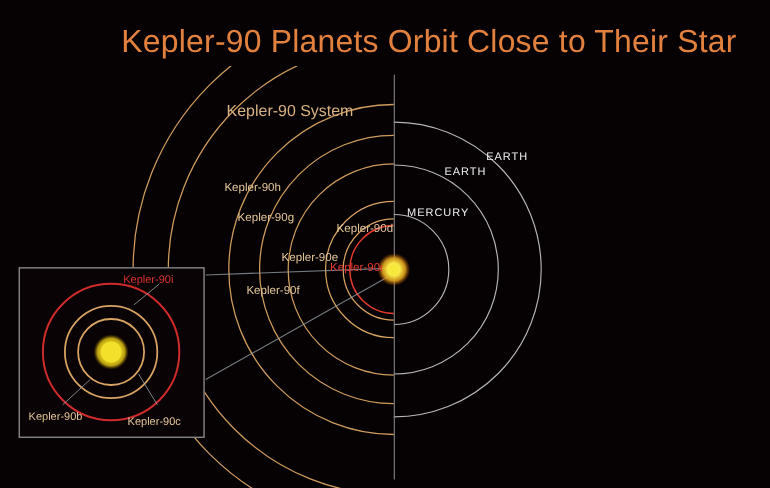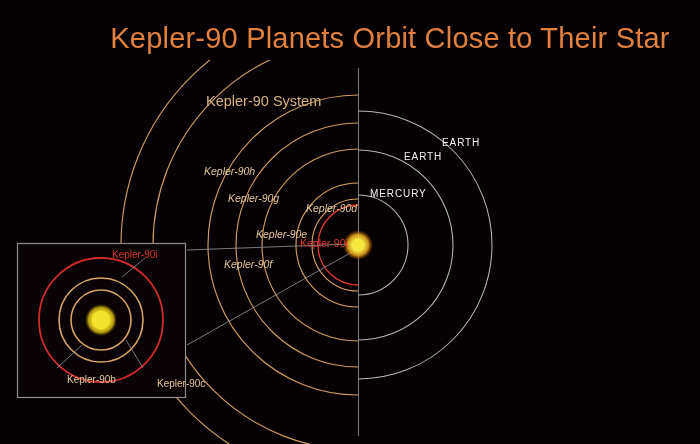--- a/index.html
+++ b/index.html
@@ -13,24 +13,24 @@
   .ttl{
     position:absolute;left:0;top:22px;width:700px;text-align:center;
     font-size:29px;letter-spacing:.2px;color:#e2803e;font-weight:400;
     white-space:nowrap;
     padding-left:40px;
   }
   .hdr{position:absolute;font-size:14.5px;font-weight:400;white-space:nowrap;}
   .hdr-k{left:206px;top:93px;color:#d8b182;}
   .hdr-s{left:386px;top:93px;color:#e9e9e9;}
   .lbl{position:absolute;font-size:10.5px;white-space:nowrap;font-weight:400;}
-  .lbl-tan{color:#e4c79a;font-style:italic;}
+  .lbl-tan{color:#e4c79a;}
   .lbl-red{color:#e03a2f;}
   .lbl-white{color:#f2f2f2;font-size:10px;letter-spacing:.9px;}
-  .lbl-ins{color:#e4c79a;font-size:10px;margin-left:41px;}
+  .lbl-ins{color:#e4c79a;font-size:10px;}
   .lbl-ins-red{color:#d8352c;font-size:10px;}
 </style>
 </head>
 <body>
 
 <div id="stage">
 
   <svg class="layer" viewBox="0 0 700 444">
     <defs>
       <radialGradient id="starGlow" cx="50%" cy="50%" r="50%">
@@ -94,21 +94,21 @@
     <line x1="145" y1="258" x2="122" y2="277" stroke="#9aa3ab" stroke-width=".9" opacity=".8"></line>
     <line x1="57" y1="368" x2="82" y2="345" stroke="#9aa3ab" stroke-width=".9" opacity=".8"></line>
     <line x1="143" y1="368" x2="126" y2="340" stroke="#9aa3ab" stroke-width=".9" opacity=".8"></line>
   </svg>
 
   <div class="ttl">Kepler-90 Planets Orbit Close to Their Star</div>
 
   <div class="hdr hdr-k">Kepler-90 System</div>
 
   <div class="lbl lbl-tan" style="left:204px;top:165px">Kepler-90h</div>
-  <div class="lbl lbl-tan" style="left:228px;top:192px">Kepler-90g</div>
+  <div class="lbl lbl-tan" style="left:216px;top:192px">Kepler-90g</div>
   <div class="lbl lbl-tan" style="left:224px;top:258px">Kepler-90f</div>
   <div class="lbl lbl-tan" style="left:256px;top:228px">Kepler-90e</div>
   <div class="lbl lbl-tan" style="left:306px;top:202px">Kepler-90d</div>
   <div class="lbl lbl-red" style="left:300px;top:237px">Kepler-90i</div>
 
   <div class="lbl lbl-white" style="left:370px;top:188px">MERCURY</div>
   <div class="lbl lbl-white" style="left:404px;top:151px">EARTH</div>
   <div class="lbl lbl-white" style="left:442px;top:137px">EARTH</div>
 
   <div class="lbl lbl-ins-red" style="left:112px;top:249px">Kepler-90i</div>

